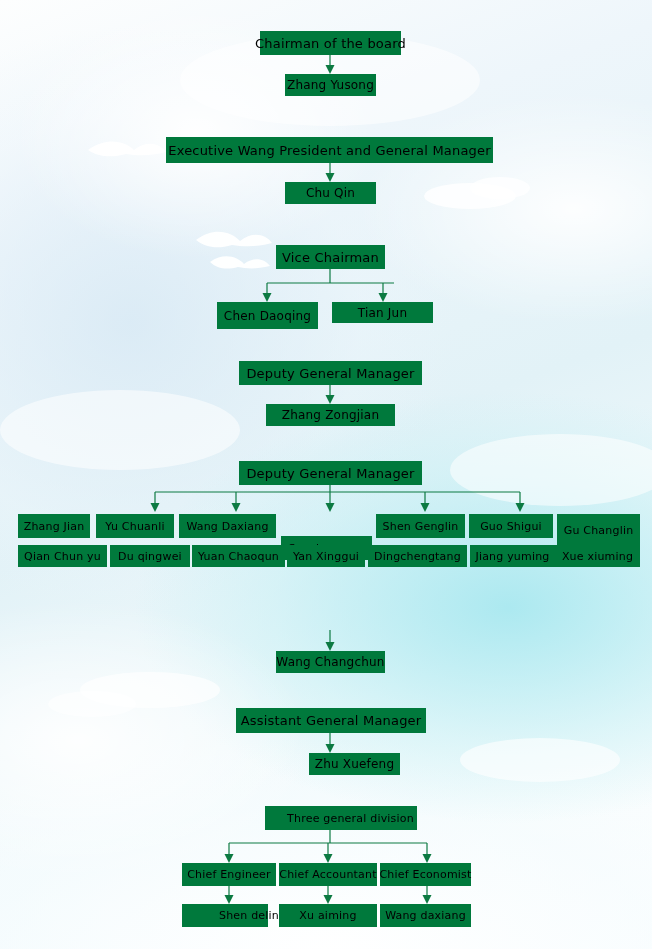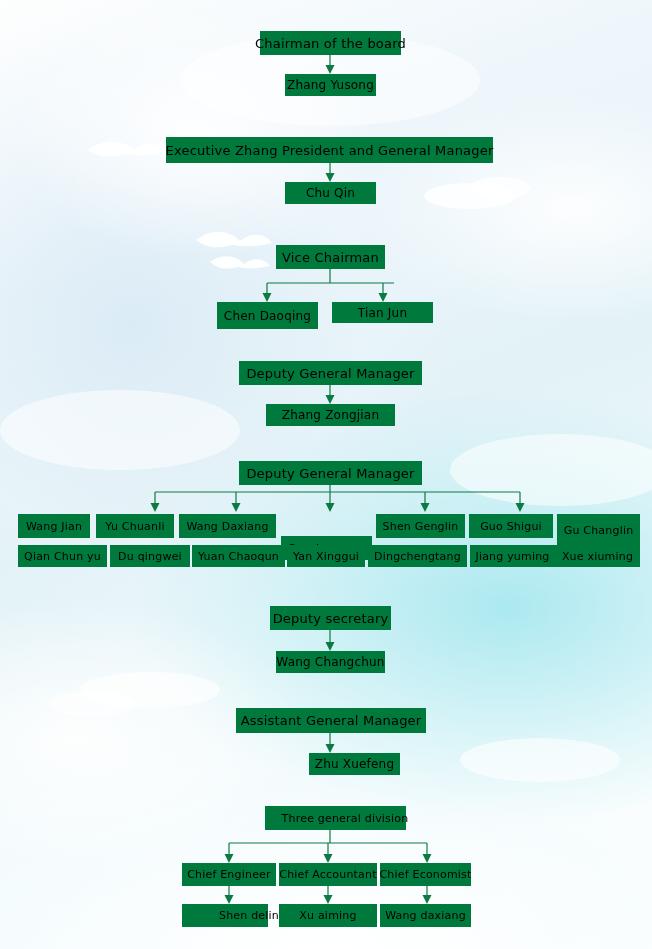--- a/index.html
+++ b/index.html
@@ -139,55 +139,54 @@
     <polygon points="229,904 224.5,895 233.5,895"></polygon>
     <line x1="328" y1="886" x2="328" y2="896"></line>
     <polygon points="328,904 323.5,895 332.5,895"></polygon>
     <line x1="427" y1="886" x2="427" y2="896"></line>
     <polygon points="427,904 422.5,895 431.5,895"></polygon>
   </svg>
 
   <div class="node t-title" style="left:260px; top:31px; width:141px; height:24px;">Chairman of the board</div>
   <div class="node t-name" style="left:285px; top:74px; width:91px; height:22px;">Zhang Yusong</div>
 
-  <div class="node t-title" style="left:166px; top:137px; width:327px; height:26px;">Executive Zhang President and General Manager</div>
+  <div class="node t-title" style="left:166px; top:137px; width:327px; height:26px;">Executive Wang President and General Manager</div>
   <div class="node t-name" style="left:285px; top:182px; width:91px; height:22px;">Chu Qin</div>
 
   <div class="node t-title" style="left:276px; top:245px; width:109px; height:24px;">Vice Chairman</div>
   <div class="node t-name" style="left:217px; top:302px; width:101px; height:27px;">Chen Daoqing</div>
   <div class="node t-name" style="left:332px; top:302px; width:101px; height:21px;">Tian Jun</div>
 
   <div class="node t-title" style="left:239px; top:361px; width:183px; height:24px;">Deputy General Manager</div>
   <div class="node t-name" style="left:266px; top:404px; width:129px; height:22px;">Zhang Zongjian</div>
 
   <div class="node t-title" style="left:239px; top:461px; width:183px; height:24px;">Deputy General Manager</div>
 
-  <div class="node t-small" style="left:18px;  top:514px; width:72px;  height:24px;">Wang Jian</div>
+  <div class="node t-small" style="left:18px;  top:514px; width:72px;  height:24px;">Zhang Jian</div>
   <div class="node t-small" style="left:96px;  top:514px; width:78px;  height:24px;">Yu Chuanli</div>
   <div class="node t-small" style="left:179px; top:514px; width:97px;  height:24px;">Wang Daxiang</div>
   <div class="node t-small" style="left:281px; top:514px; width:91px;  height:24px;margin-top:22px;">Sunsheng wu</div>
   <div class="node t-small" style="left:376px; top:514px; width:89px;  height:24px;">Shen Genglin</div>
   <div class="node t-small" style="left:469px; top:514px; width:84px;  height:24px;">Guo Shigui</div>
   <div class="node t-small" style="left:557px; top:514px; width:83px;  height:33px;">Gu Changlin</div>
 
   <div class="node t-small" style="left:18px;  top:545px; width:89px;  height:22px;">Qian Chun yu</div>
   <div class="node t-small" style="left:110px; top:545px; width:80px;  height:22px;">Du qingwei</div>
   <div class="node t-small" style="left:192px; top:545px; width:93px;  height:22px;">Yuan Chaoqun</div>
   <div class="node t-small" style="left:287px; top:545px; width:78px;  height:22px;">Yan Xinggui</div>
   <div class="node t-small" style="left:368px; top:545px; width:99px;  height:22px;">Dingchengtang</div>
   <div class="node t-small" style="left:470px; top:545px; width:85px;  height:22px;">Jiang yuming</div>
   <div class="node t-small" style="left:555px; top:545px; width:85px;  height:22px;">Xue xiuming</div>
 
-  <div class="node t-title" style="left:270px; top:606px; width:121px; height:24px;">Deputy secretary</div>
   <div class="node t-name" style="left:276px; top:651px; width:109px; height:22px;">Wang Changchun</div>
 
   <div class="node t-title" style="left:236px; top:708px; width:190px; height:25px;">Assistant General Manager</div>
   <div class="node t-name" style="left:285px; top:753px; width:91px; height:22px;margin-left:24px;">Zhu Xuefeng</div>
 
-  <div class="node t-small" style="left:265px; top:806px; width:141px; height:24px;padding-left:19px;">Three general division</div>
+  <div class="node t-small" style="left:265px; top:806px; width:152px; height:24px;padding-left:19px;">Three general division</div>
 
   <div class="node t-small" style="left:182px; top:863px; width:94px; height:23px;">Chief Engineer</div>
   <div class="node t-small" style="left:279px; top:863px; width:98px; height:23px;">Chief Accountant</div>
   <div class="node t-small" style="left:380px; top:863px; width:91px; height:23px;">Chief Economist</div>
 
   <div class="node t-small" style="left:182px; top:904px; width:86px; height:23px;padding-left:48px;">Shen delin</div>
   <div class="node t-small" style="left:279px; top:904px; width:98px; height:23px;">Xu aiming</div>
   <div class="node t-small" style="left:380px; top:904px; width:91px; height:23px;">Wang daxiang</div>
 
 </div>

